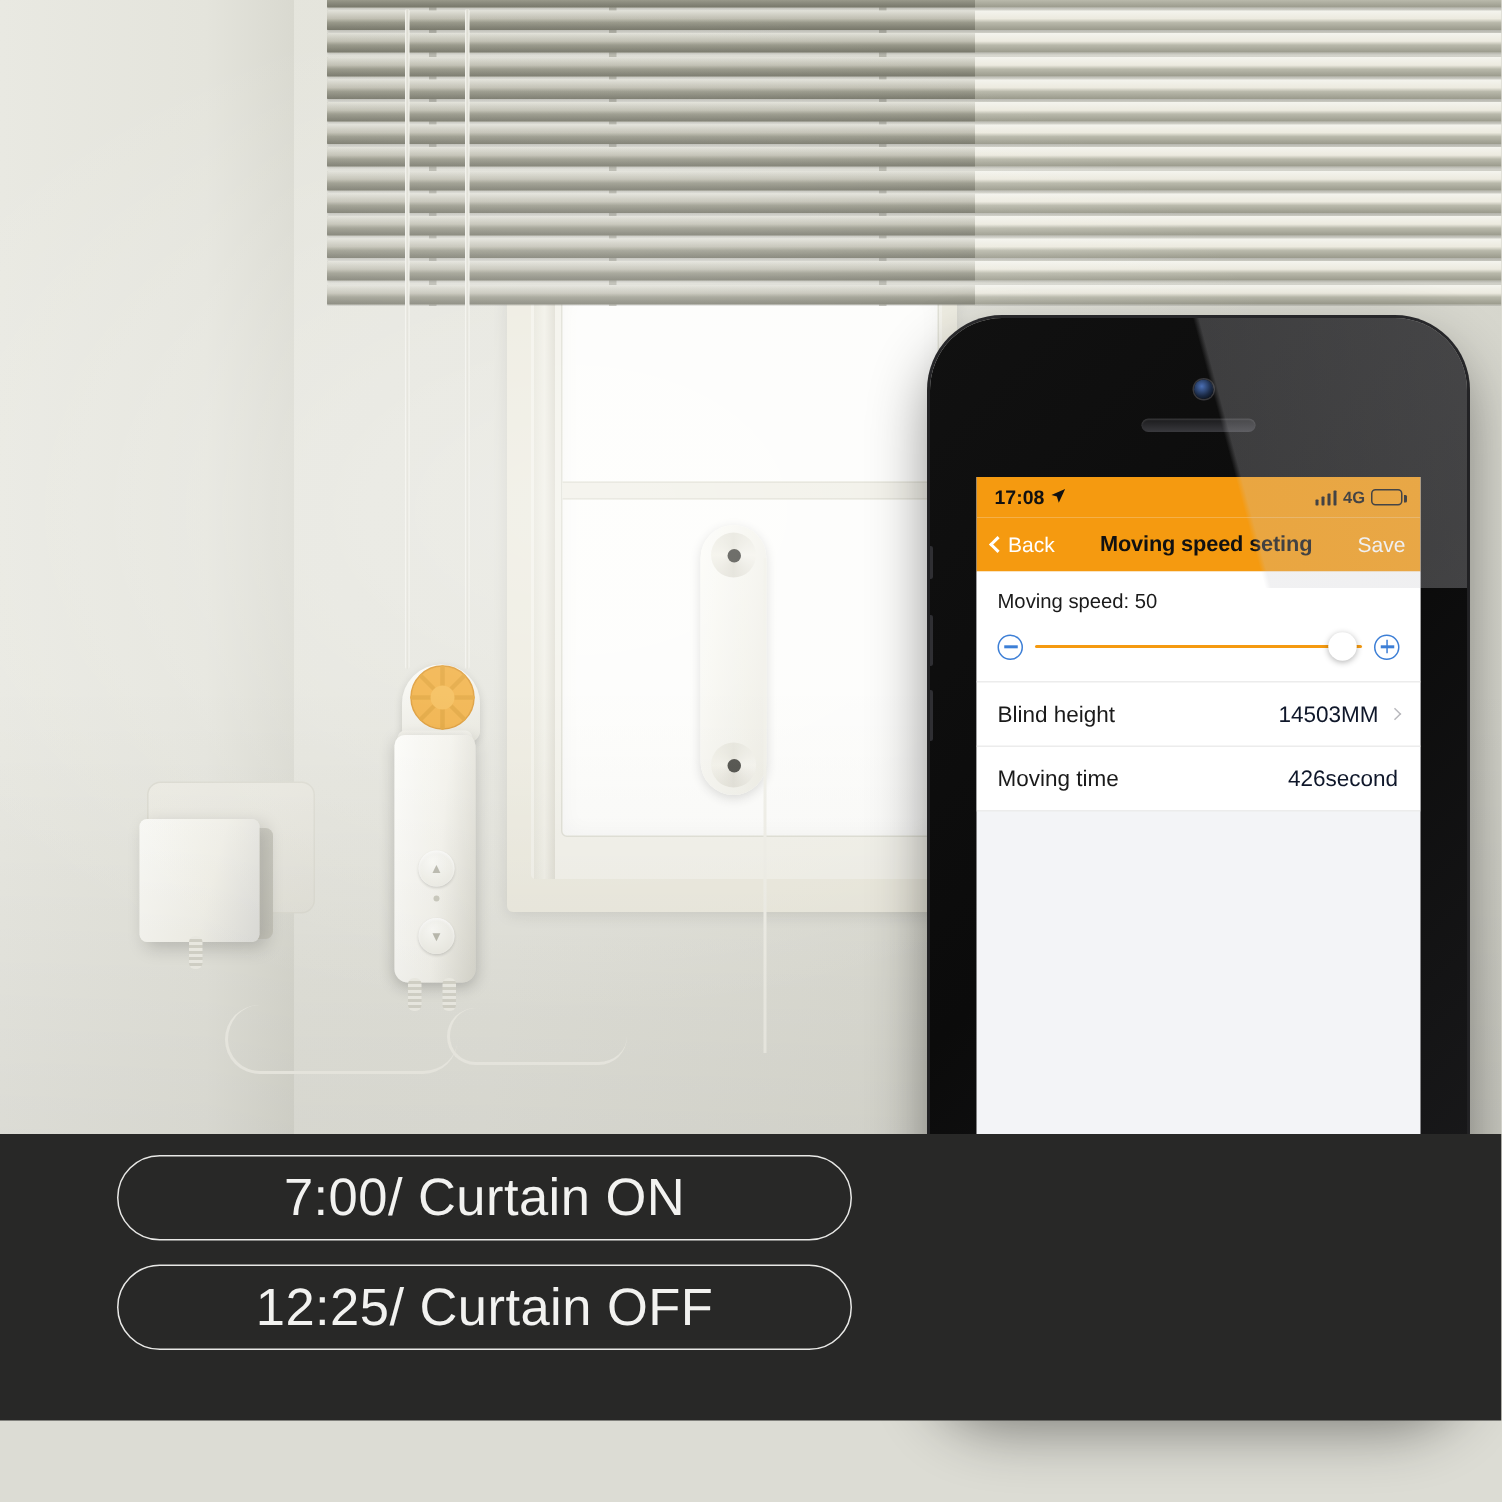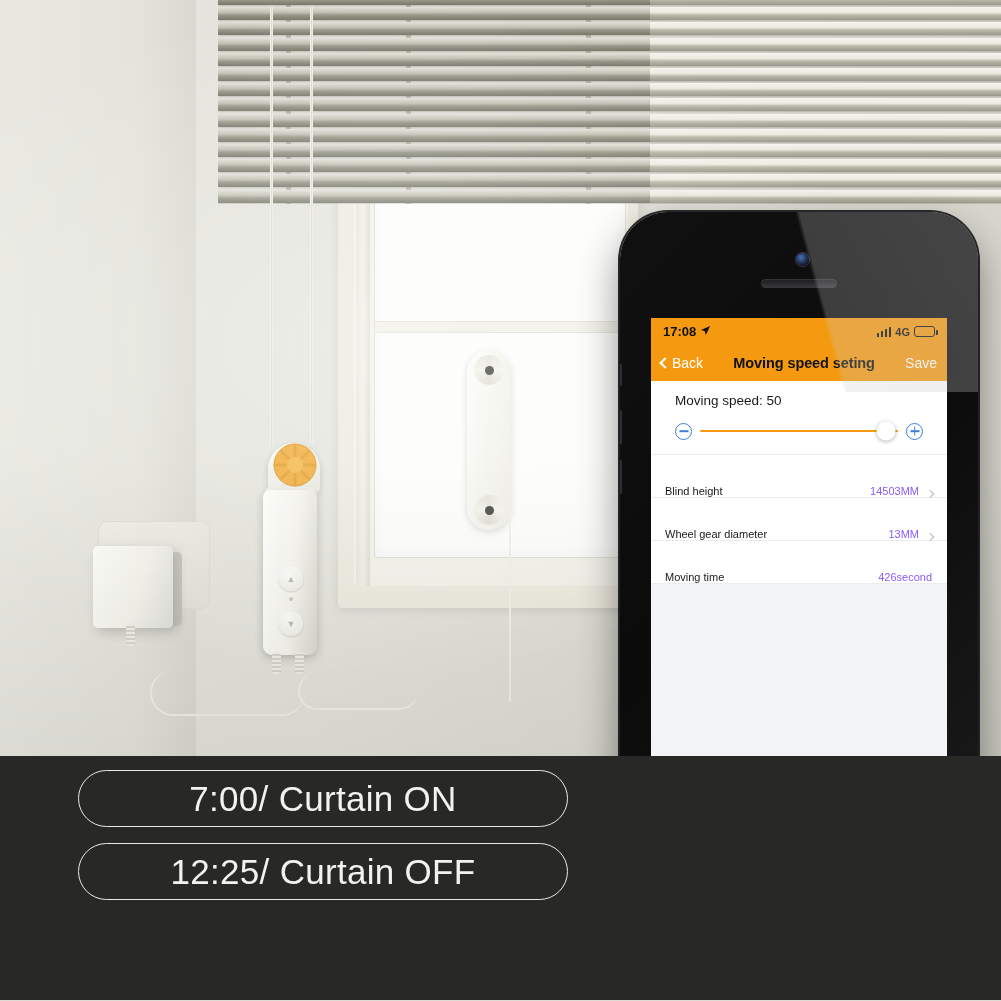--- a/index.html
+++ b/index.html
@@ -255,21 +255,21 @@
   #nav-back { display:flex; align-items:center; gap:2px; color:#fff; font-size:14px; cursor:pointer; }
   #nav-back-chevron {
     display:inline-block; width:8px; height:8px;
     border-left:2px solid #fff; border-bottom:2px solid #fff;
     transform:rotate(45deg); margin-right:1px;
   }
   #nav-title { color:#111; font-size:14.5px; font-weight:700; letter-spacing:-.1px; }
   #nav-save { color:#fff; font-size:14px; cursor:pointer; }
 
   
-  #speed-section { background:#fff; padding:12px 24px 0; }
+  #speed-section { background:#fff; padding:12px 14px 0; }
   #speed-label { font-size:13.5px; color:#1a1a1a; }
   #slider-row {
     display:flex; align-items:center; gap:8px;
     height:46px;
   }
   .round-ctrl {
     width:17px; height:17px; border-radius:50%;
     border:1.4px solid #3d7fd6; flex:0 0 auto;
     position:relative; cursor:pointer;
   }
@@ -293,39 +293,39 @@
   #slider-thumb {
     position:absolute; top:50%; width:19px; height:19px; border-radius:50%;
     background:#fff; transform:translate(-50%,-50%);
     box-shadow:0 1px 4px rgba(0,0,0,.30);
     cursor:pointer;
   }
 
   
   #list { background:#fff; }
   .row {
-    height:43px; display:flex; align-items:flex-end;
-    padding:0 14px; border-top:1px solid #ececec;
-    font-size:11px; color:#1a1a1a;
+    height:43px; display:flex; align-items:center;
+    padding:12px 14px; border-top:1px solid #ececec;
+    font-size:15px; color:#1a1a1a;
     cursor:pointer;
   }
   .row-label { flex:1 1 auto; }
-  .row-value { color:#8b5cf6; }
+  .row-value { color:#0f172a; }
   .row-chevron {
     display:inline-block; width:6px; height:6px; margin-left:8px;
     border-top:1.4px solid #b9b9be; border-right:1.4px solid #b9b9be;
     transform:rotate(45deg);
   }
   .row.no-chevron { cursor:default; }
   .row.no-chevron .row-chevron { visibility:hidden; width:0; margin:0; }
   #list-bottom-edge { height:1px; background:#ececec; }
 
   
   #banner {
-    position:absolute; left:0; top:756px; width:1001px; height:244px;
+    position:absolute; left:0; top:756px; width:1001px; height:191px;
     background:#282827;
   }
   #schedule-list {
     position:absolute; left:78px; top:14px; width:490px;
     display:flex; flex-direction:column; gap:16px;
   }
   .schedule-pill {
     height:57px; border:1.5px solid #e8e8e6; border-radius:30px;
     display:flex; align-items:center; justify-content:center;
     color:#f2f2f0; font-size:35px; font-weight:400; letter-spacing:.3px;
@@ -471,25 +471,20 @@
         <div class="round-ctrl" id="ctrl-plus"></div>
       </div>
     </div>
 
     <div id="list">
         <div class="row">
           <span class="row-label">Blind height</span>
           <span class="row-value">14503MM</span>
           <span class="row-chevron"></span>
         </div>
-        <div class="row">
-          <span class="row-label">Wheel gear diameter</span>
-          <span class="row-value">13MM</span>
-          <span class="row-chevron"></span>
-        </div>
         <div class="row no-chevron">
           <span class="row-label">Moving time</span>
           <span class="row-value">426second</span>
           <span class="row-chevron"></span>
         </div>
       </div>
     <div id="list-bottom-edge"></div>
   </div>
 
   <div id="phone-glare"></div>

